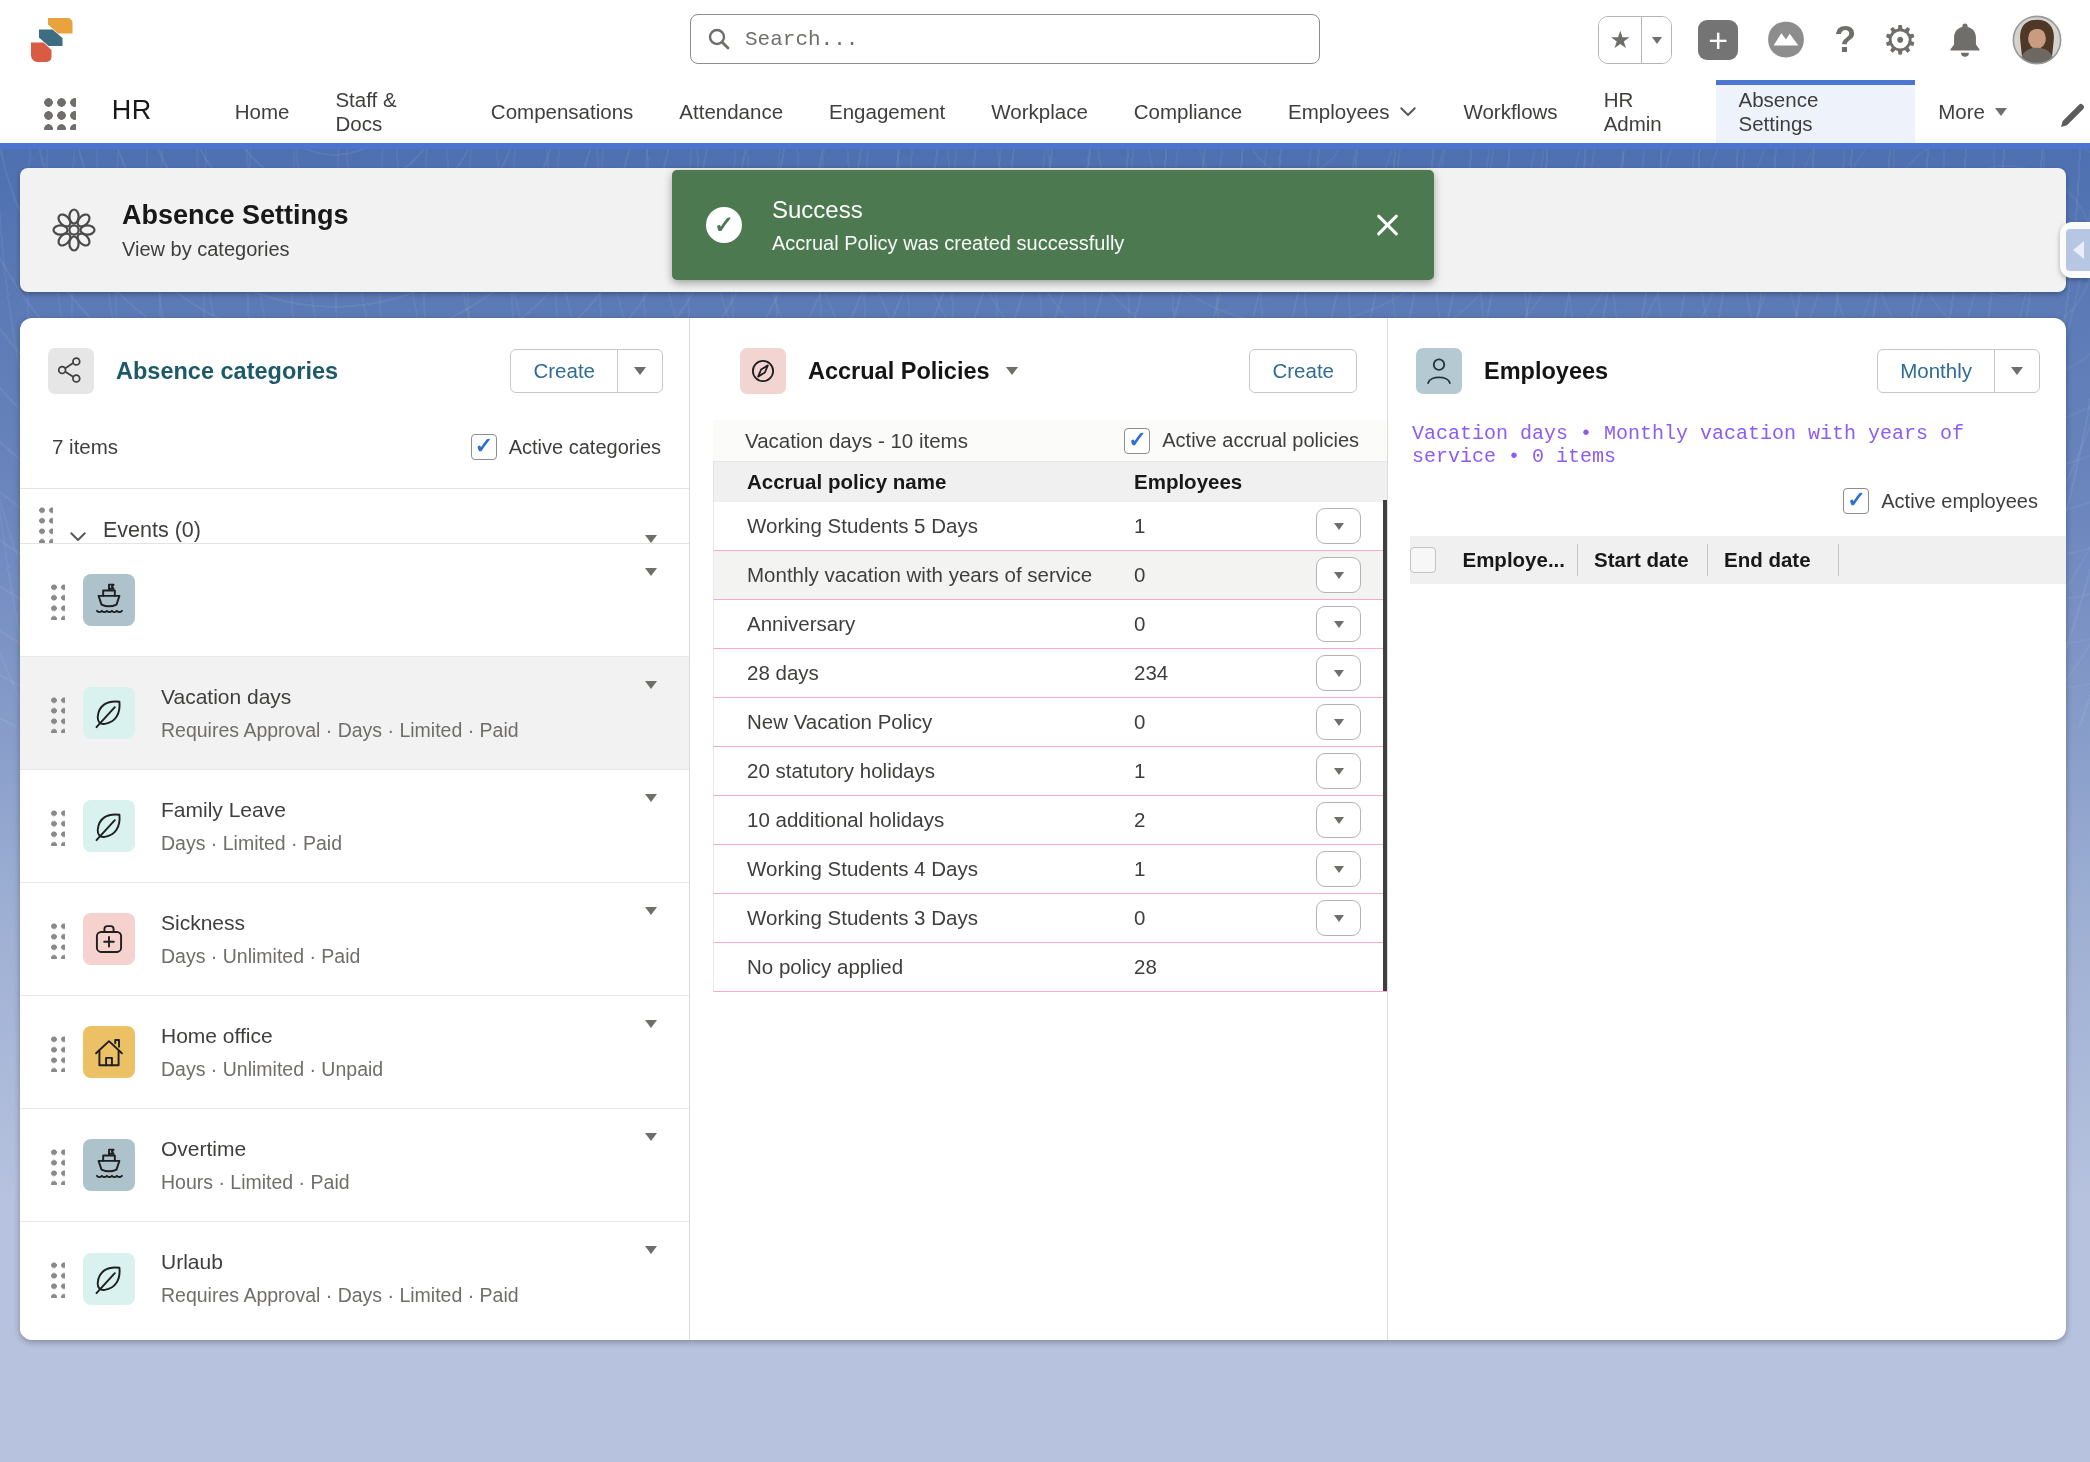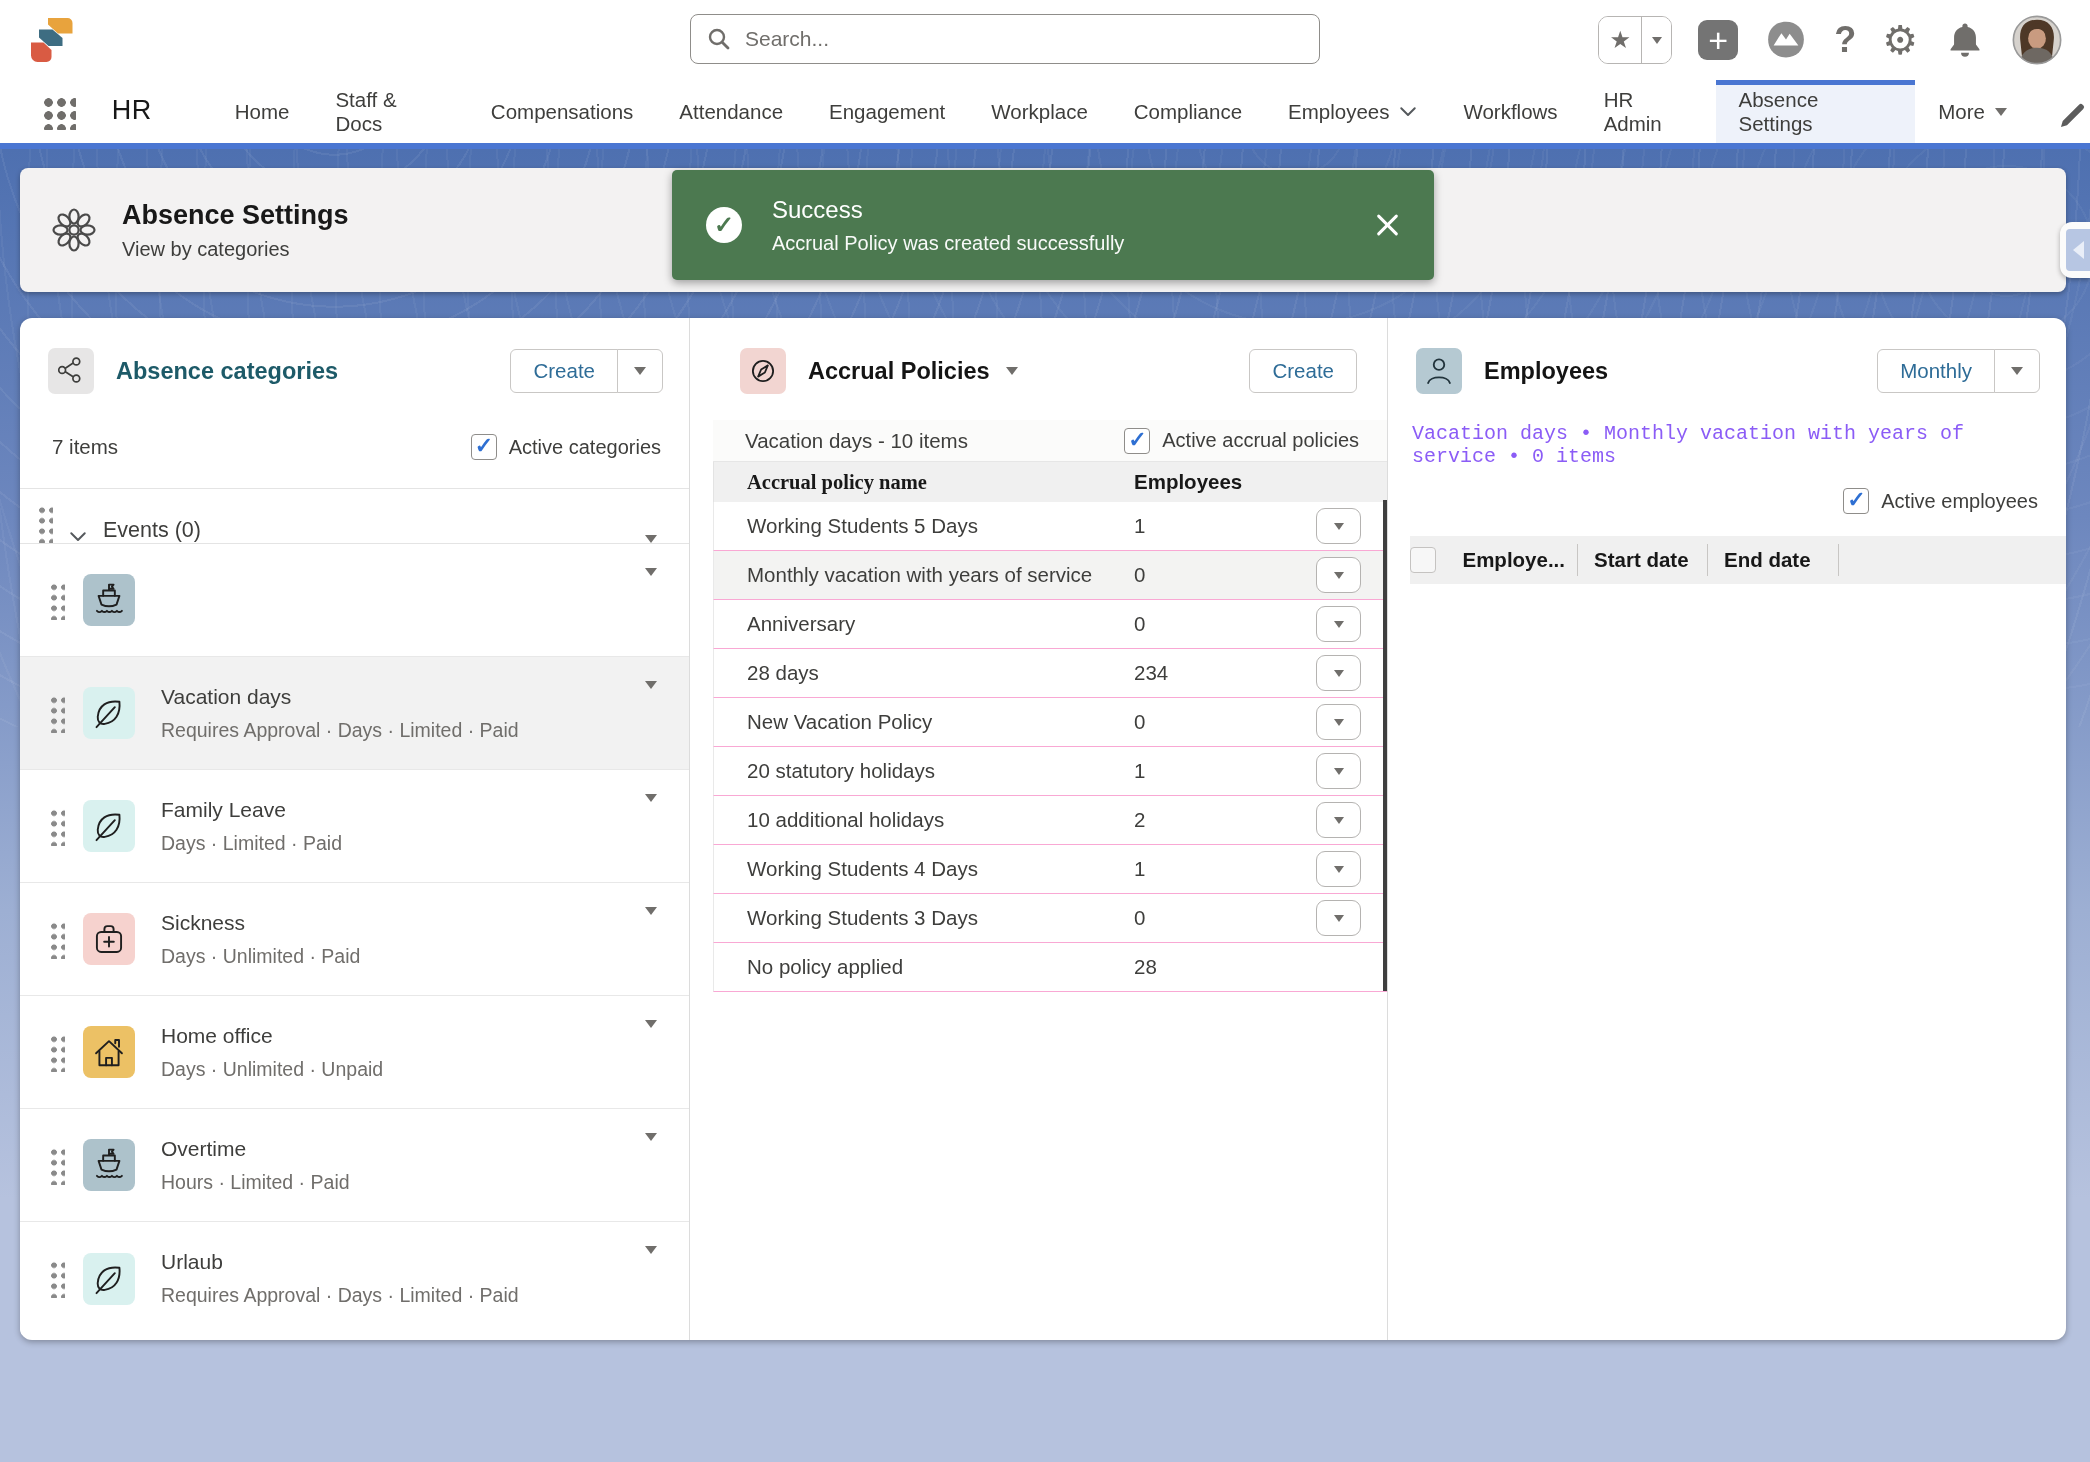--- a/index.html
+++ b/index.html
@@ -7,21 +7,21 @@
   body { font-family:"Liberation Sans", sans-serif; color:#3e3e3c; }
   .app { position:relative; width:2090px; height:1462px; overflow:hidden; background:#fff; }
 
   
   .topbar { position:relative; height:80px; background:#fff; }
   .logo { position:absolute; left:27px; top:16px; width:54px; height:48px; }
   .search { position:absolute; left:690px; top:14px; width:630px; height:50px;
             border:1px solid #8f8d8a; border-radius:8px; display:flex; align-items:center; padding:0 16px; background:#fff;}
   .search svg { width:24px; height:24px; margin-right:14px; flex:none;}
   .search input { border:none; outline:none; font-size:21px; color:#3e3e3c; width:100%;
-                  font-family:Liberation Sans, sans-serif;}
+                  font-family:Liberation Mono, monospace;}
   .search input::placeholder { color:#706e6b; }
   .gicons { position:absolute; right:28px; top:0; height:80px; display:flex; align-items:center; gap:26px; }
   .favgrp { display:flex; height:48px; border:1px solid #b7b5b3; border-radius:10px; overflow:hidden;}
   .favgrp .fav { width:42px; display:flex;align-items:center;justify-content:center; font-size:24px; color:#706e6b; background:#fff;}
   .favgrp .favc { width:30px; display:flex;align-items:center;justify-content:center; border-left:1px solid #b7b5b3; background:#fff;}
   .tri { width:0;height:0;border-left:7px solid transparent;border-right:7px solid transparent;border-top:9px solid #706e6b;}
   .tri.sm { border-left-width:6px;border-right-width:6px;border-top-width:8px;}
   .tri.xs { border-left-width:5px;border-right-width:5px;border-top-width:7px;}
   .plusbtn { width:40px;height:40px;border-radius:9px;background:#747474;color:#fff;display:flex;align-items:center;justify-content:center;font-size:34px;line-height:1;}
   .ghelp { font-size:36px; font-weight:bold; color:#706e6b;}
@@ -131,21 +131,21 @@
 
   
   .p2-head { display:flex; align-items:center; padding:30px 30px 0 50px;}
   .p2-title { margin-left:22px; font-size:23.5px; font-weight:bold; color:#141414;}
   .p2-head .tri { margin-left:16px;}
   .p2-head .spacer { flex:1;}
   .p2-sub { margin:26px 0 0 23px; height:42px; background:#fbfbfa; border-bottom:1px solid #e6e6e6;
             display:flex; align-items:center; justify-content:space-between; padding:0 28px 0 32px;}
   .p2-subtext { font-size:20.5px; color:#3e3e3c;}
   .p2-thead { margin-left:23px; height:40px; background:#f0f0f0; display:flex; align-items:center; border-left:1px solid #e3e3e3;}
-  .th-name { padding-left:33px; width:420px; font-size:20.5px; font-weight:bold; color:#181818;font-family:Liberation Serif, serif;}
+  .th-name { padding-left:33px; width:420px; font-size:20.5px; font-weight:bold; color:#181818;}
   .th-emp { font-size:20.5px; font-weight:bold; color:#181818;}
   .prow { margin-left:23px; height:49px; display:flex; align-items:center; border-bottom:1px solid #f9a8d4;
           border-left:1px solid #e9e9e9; position:relative; background:#fff;}
   .prow.selected { background:#f3f3f2;}
   .pname { padding-left:33px; width:420px; font-size:20.5px; color:#3e3e3c; white-space:nowrap;}
   .pnum { font-size:20.5px; color:#3e3e3c;}
   .rowmenu { position:absolute; right:26px; width:45px; height:36px; border:1px solid #b5b3b1; border-radius:9px;
              background:#fff; display:flex; align-items:center; justify-content:center; cursor:pointer;}
   .scrollline { position:absolute; right:0; top:182px; width:4px; height:491px; background:#3f3f3f; z-index:2;}
 

